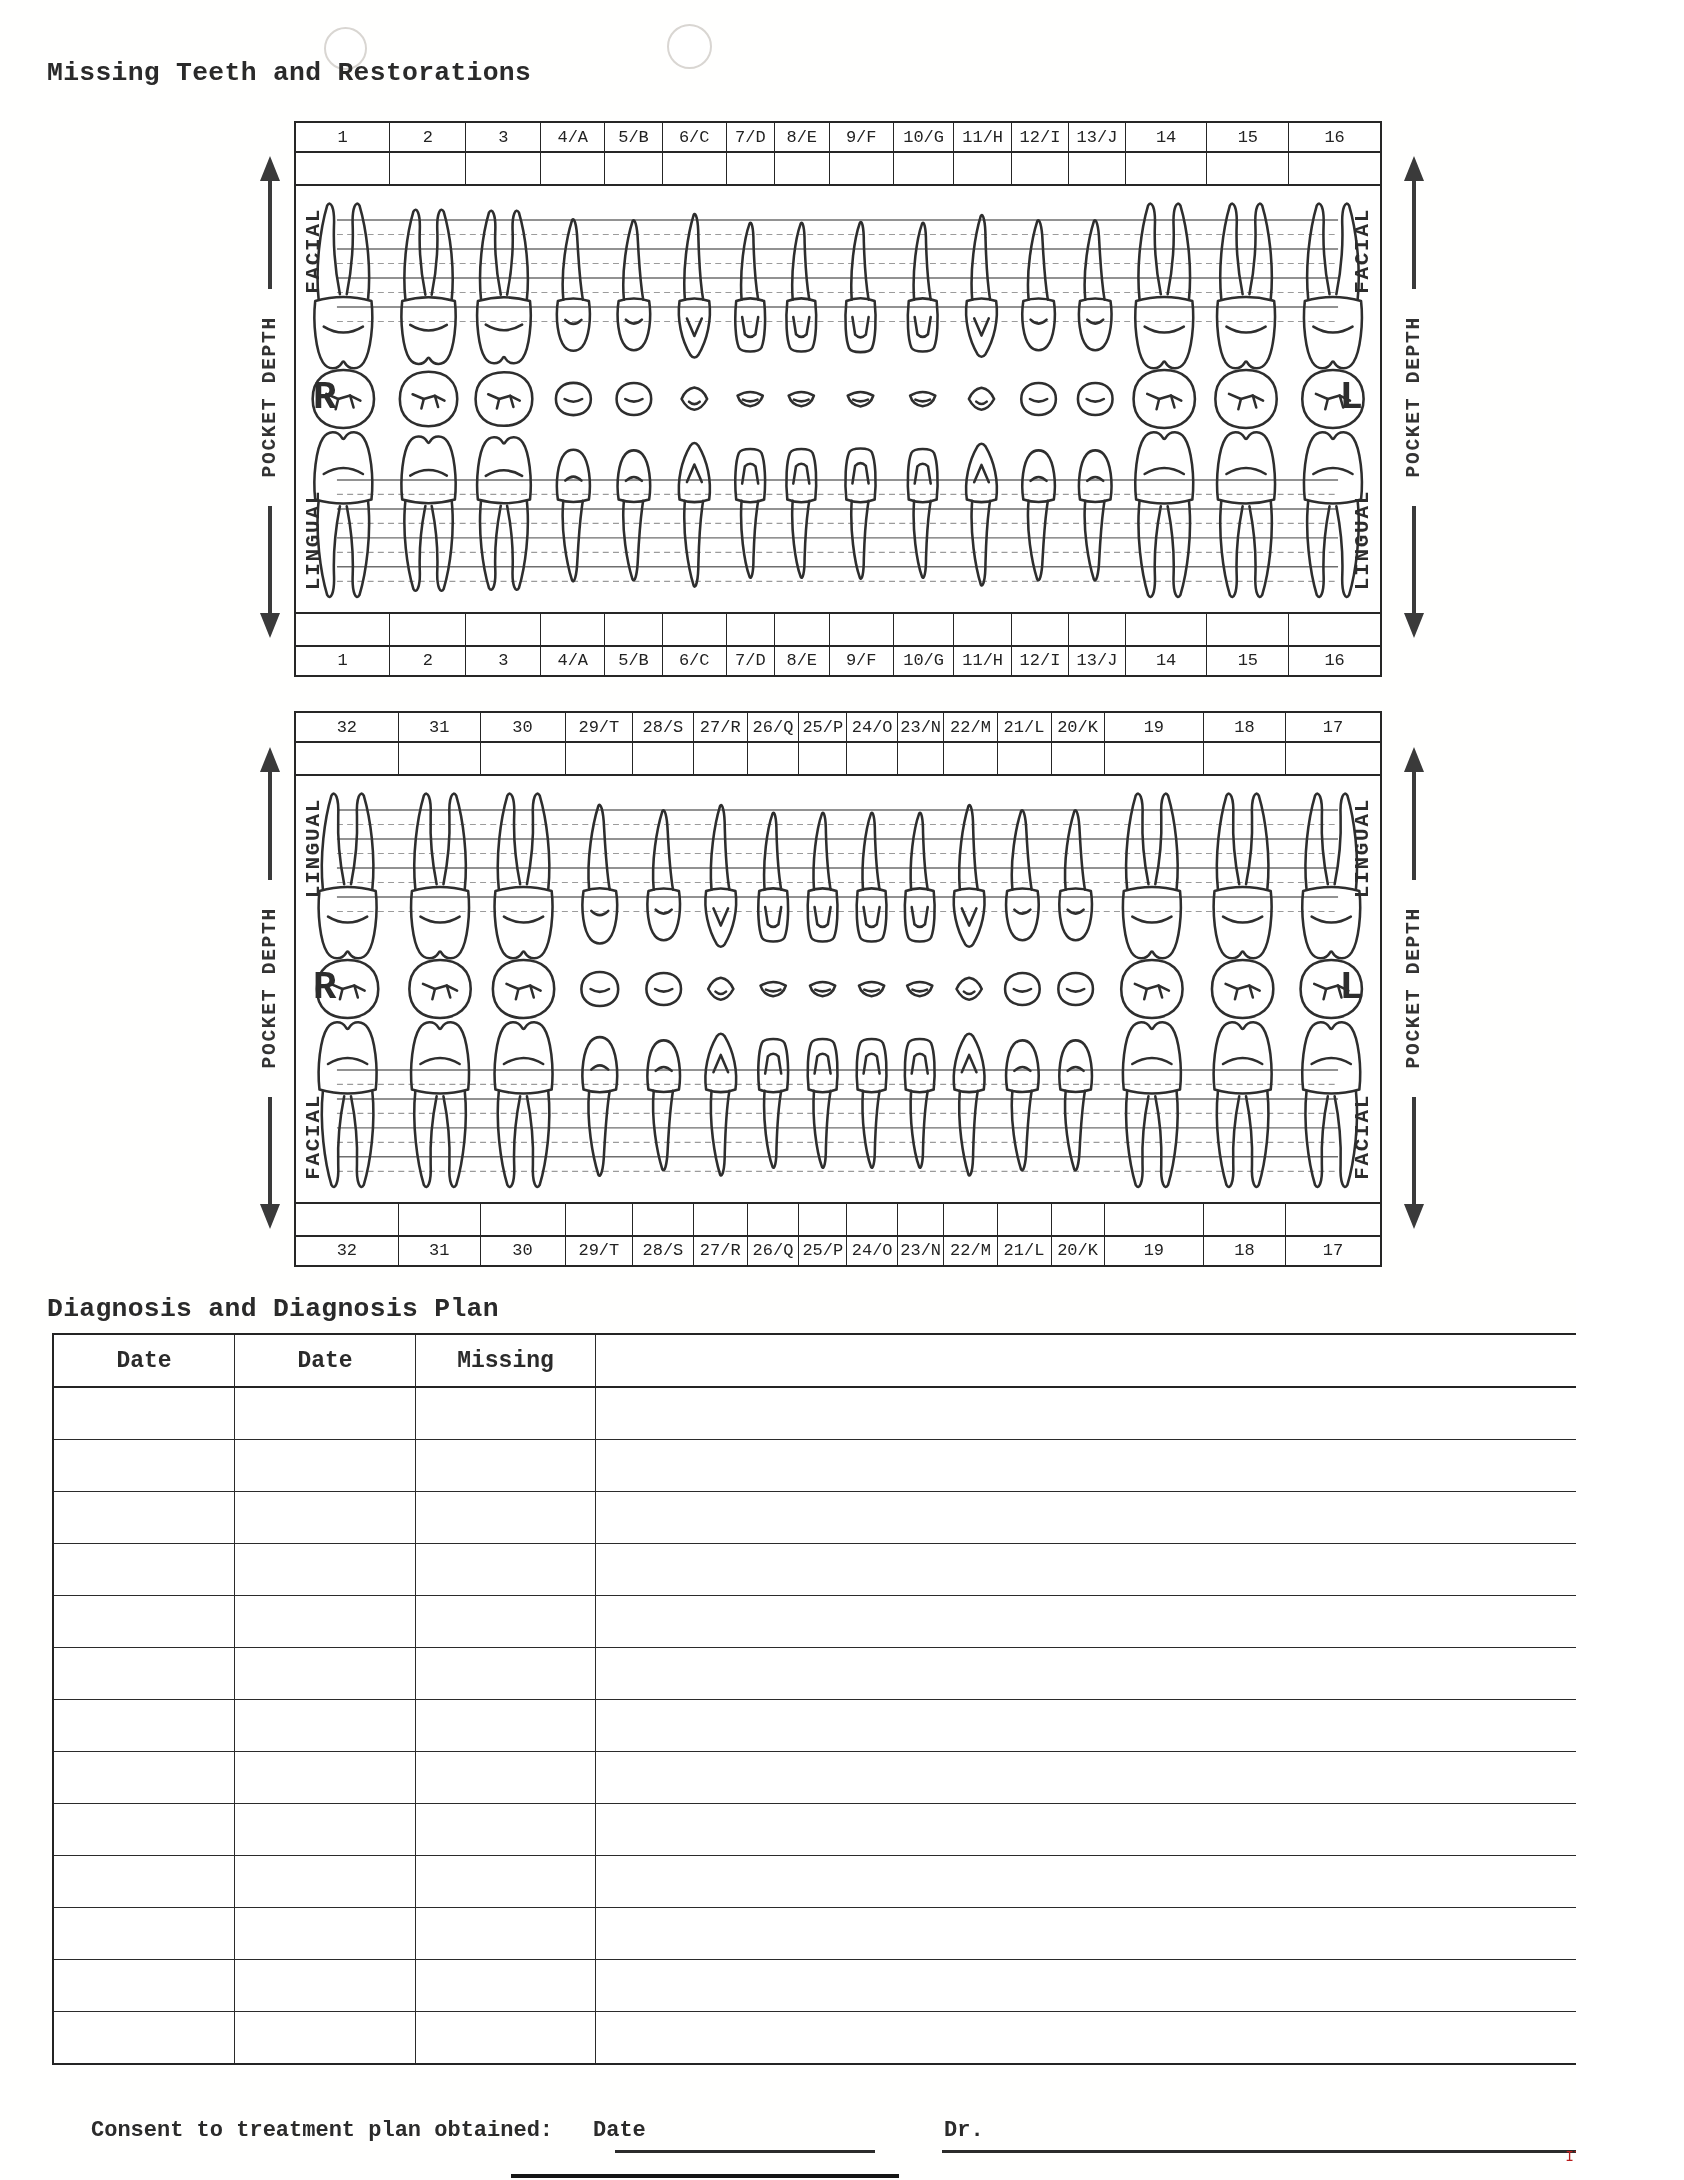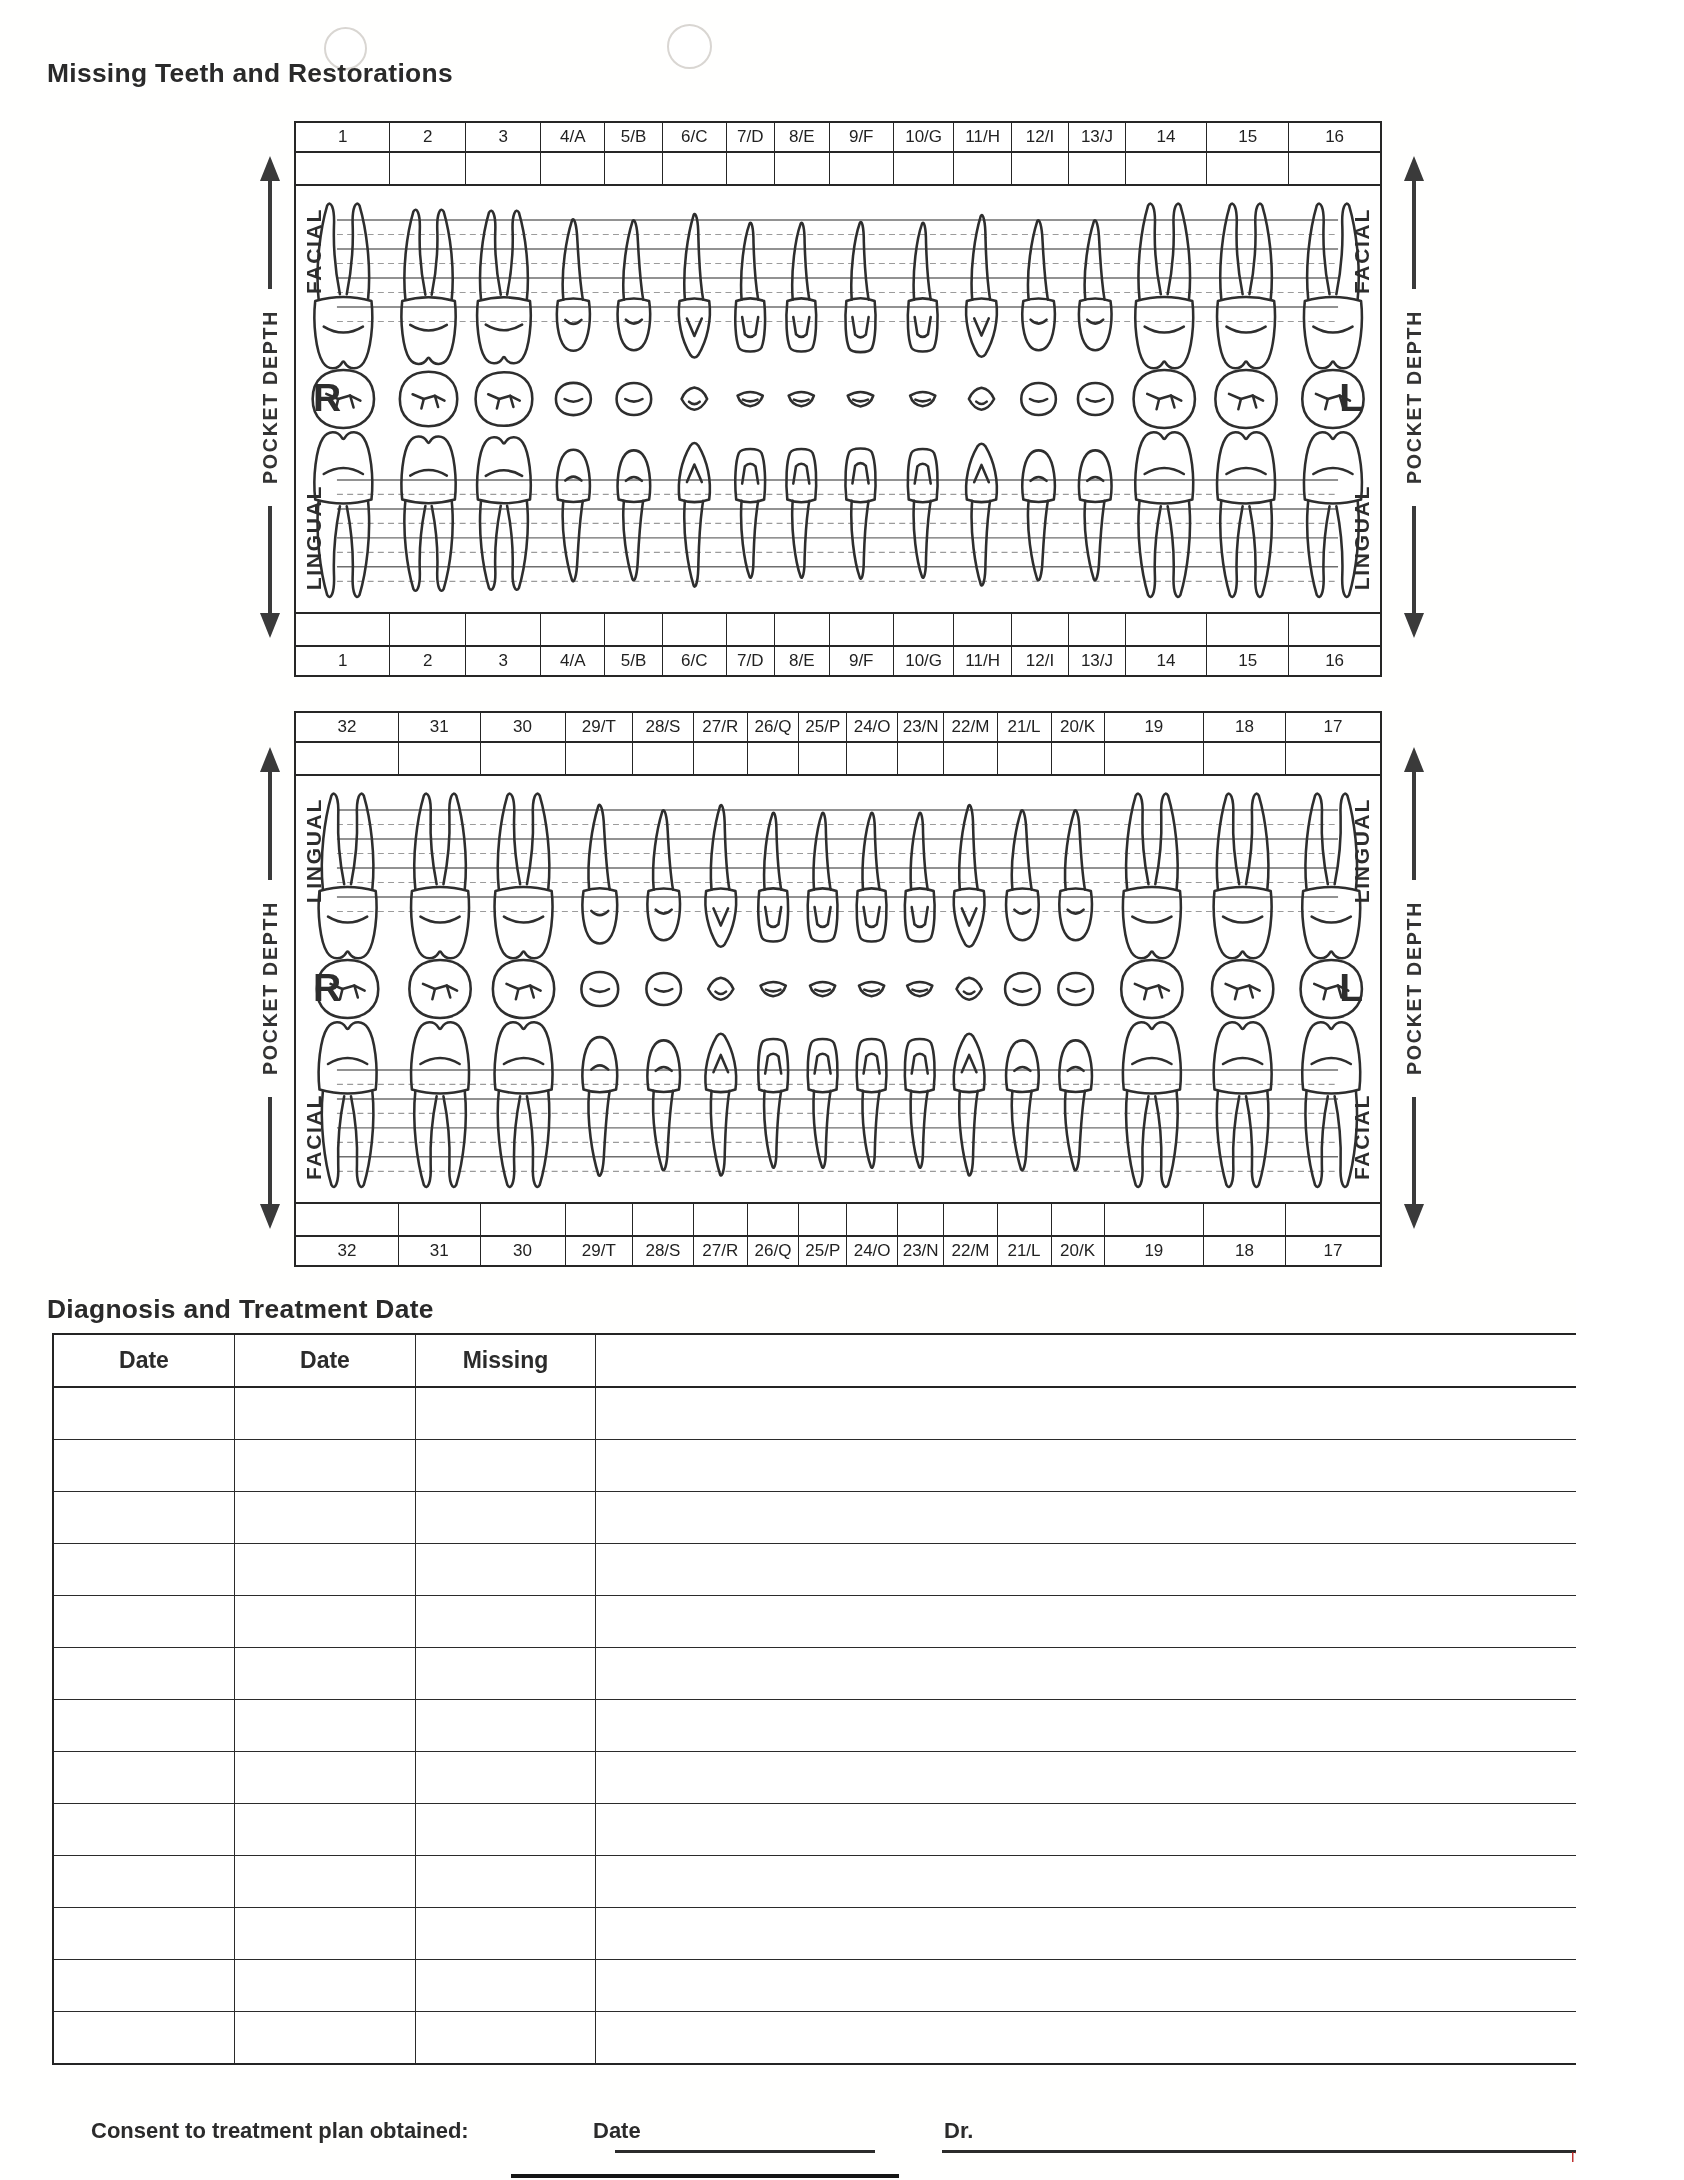--- a/index.html
+++ b/index.html
@@ -1,17 +1,17 @@
 <!DOCTYPE html>
 <html style="font-size:13.6px"><head>
 <meta charset="utf-8">
 <style>
   html,body{margin:0;padding:0;background:#fff;}
   .page{position:relative;width:1576px;height:2181px;background:#fffffe;
-        font-family:Liberation Sans, sans-serif;color:#2b2b2b;overflow:hidden;}
+        font-family:Liberation Mono, monospace;color:#2b2b2b;overflow:hidden;}
 
   
   .hole{position:absolute;border-radius:50%;border:2.6px solid #d9d6d2;background:#fff;}
   #hole-1{left:324px;top:27px;width:39px;height:39px;}
   #hole-2{left:667px;top:24px;width:41px;height:41px;}
 
   .h-title{position:absolute;font-size:26.4px;font-weight:bold;letter-spacing:0.3px;color:#2a2a2a;}
   #main-title{left:47px;top:58px;}
   #plan-title{left:47px;top:1294px;}
 
@@ -795,21 +795,21 @@
   <div class="pd-bracket" style="left:1402px;top:747px;height:482px">
     <div class="pd-arrow up"></div>
     <div class="pd-line"></div>
     <div class="pd-label-box">
         <span class="vtext">POCKET DEPTH</span>
       </div>
     <div class="pd-line"></div>
     <div class="pd-arrow down"></div>
   </div>
 
-  <div class="h-title" id="plan-title">Diagnosis and Treatment Date</div>
+  <div class="h-title" id="plan-title">Diagnosis and Diagnosis Plan</div>
 
   <section id="plan-table">
     <div class="plan-header">
       <div class="pcell c0">Date</div>
       <div class="pcell c1">Date</div>
       <div class="pcell c2">Missing</div>
     </div>
     <div id="plan-rows">
         <div class="plan-row">
           <div class="pcell c0"></div>

